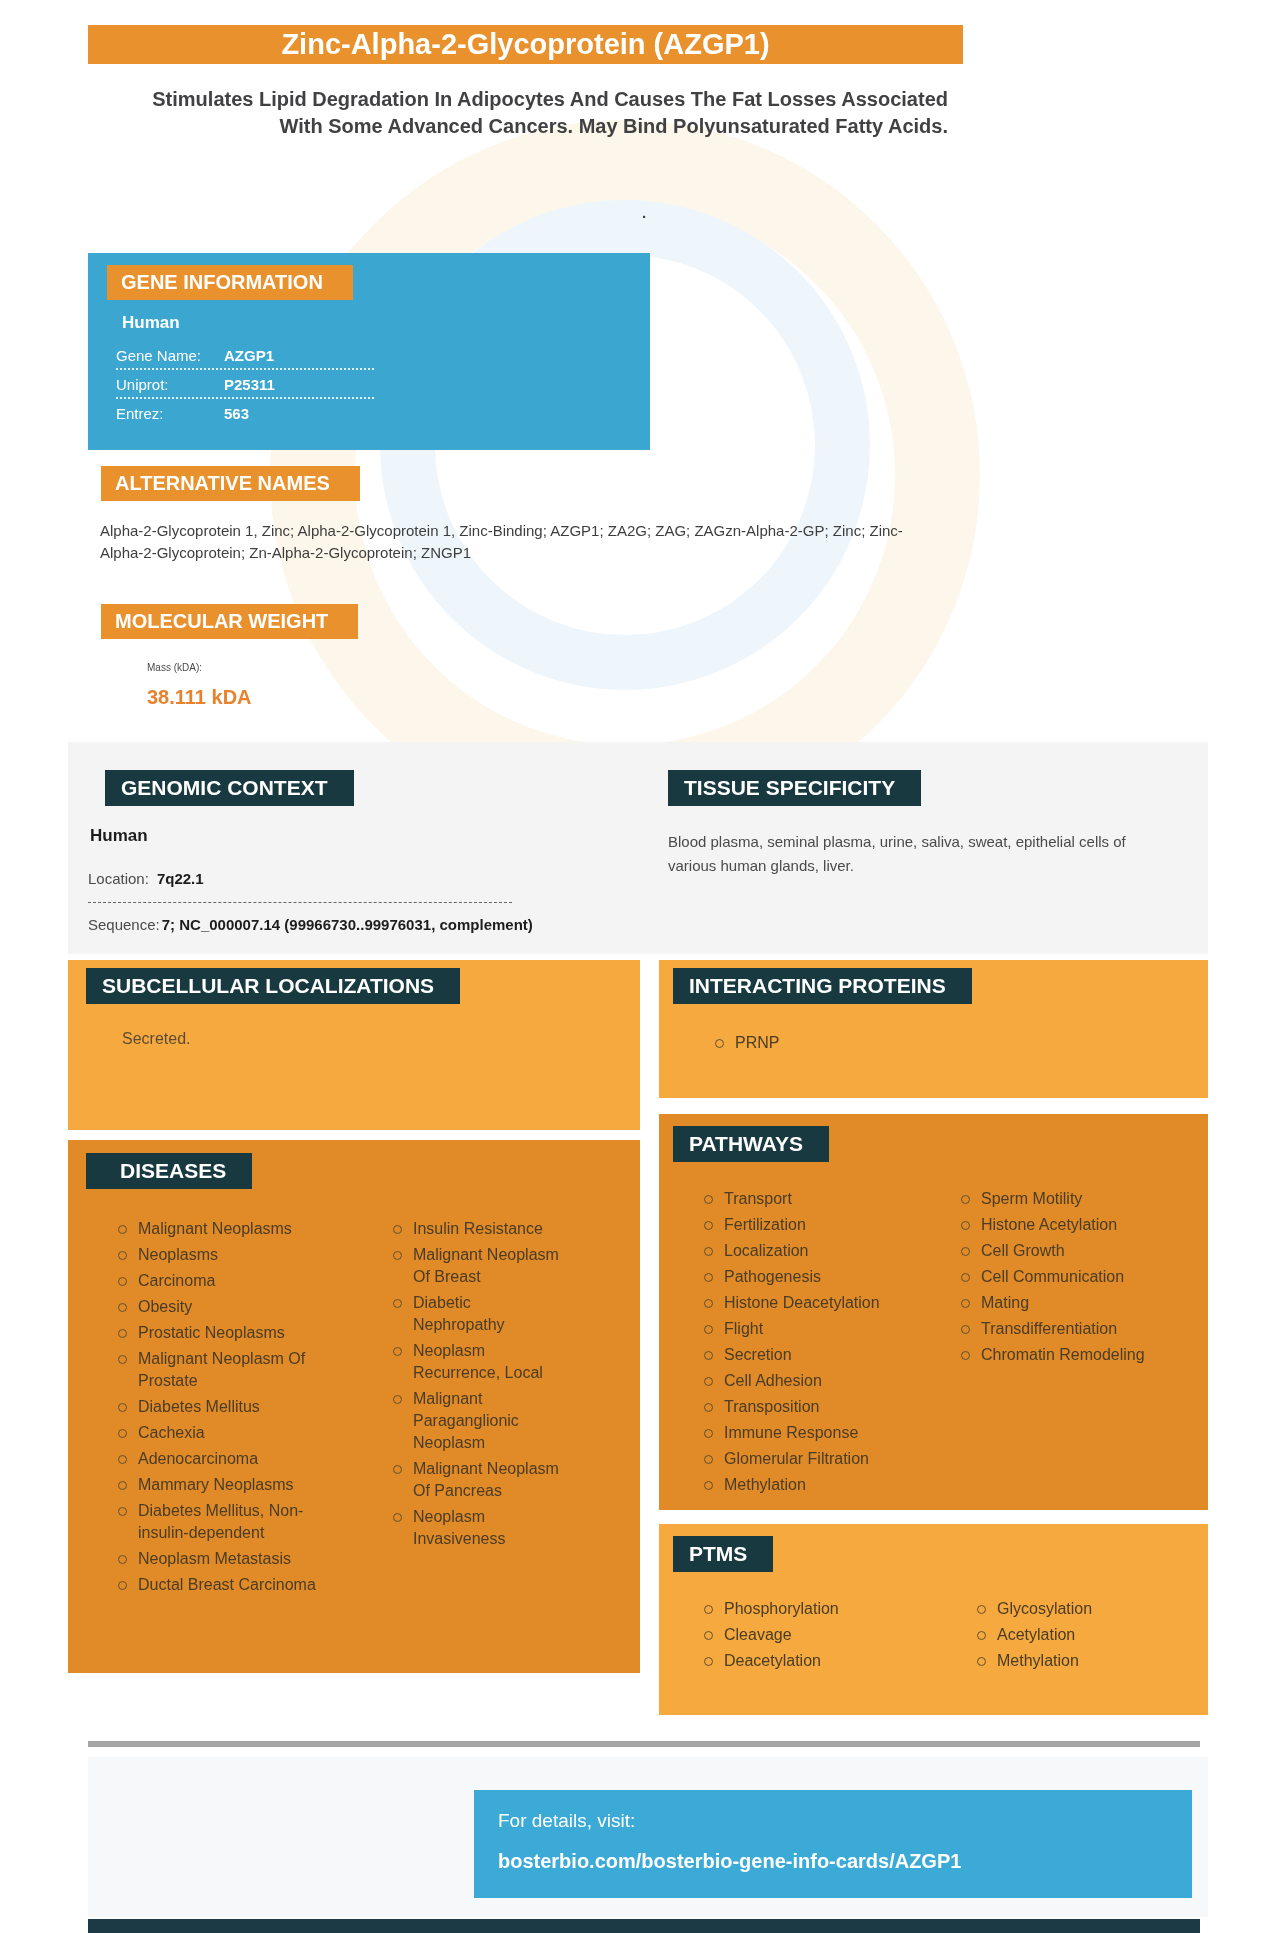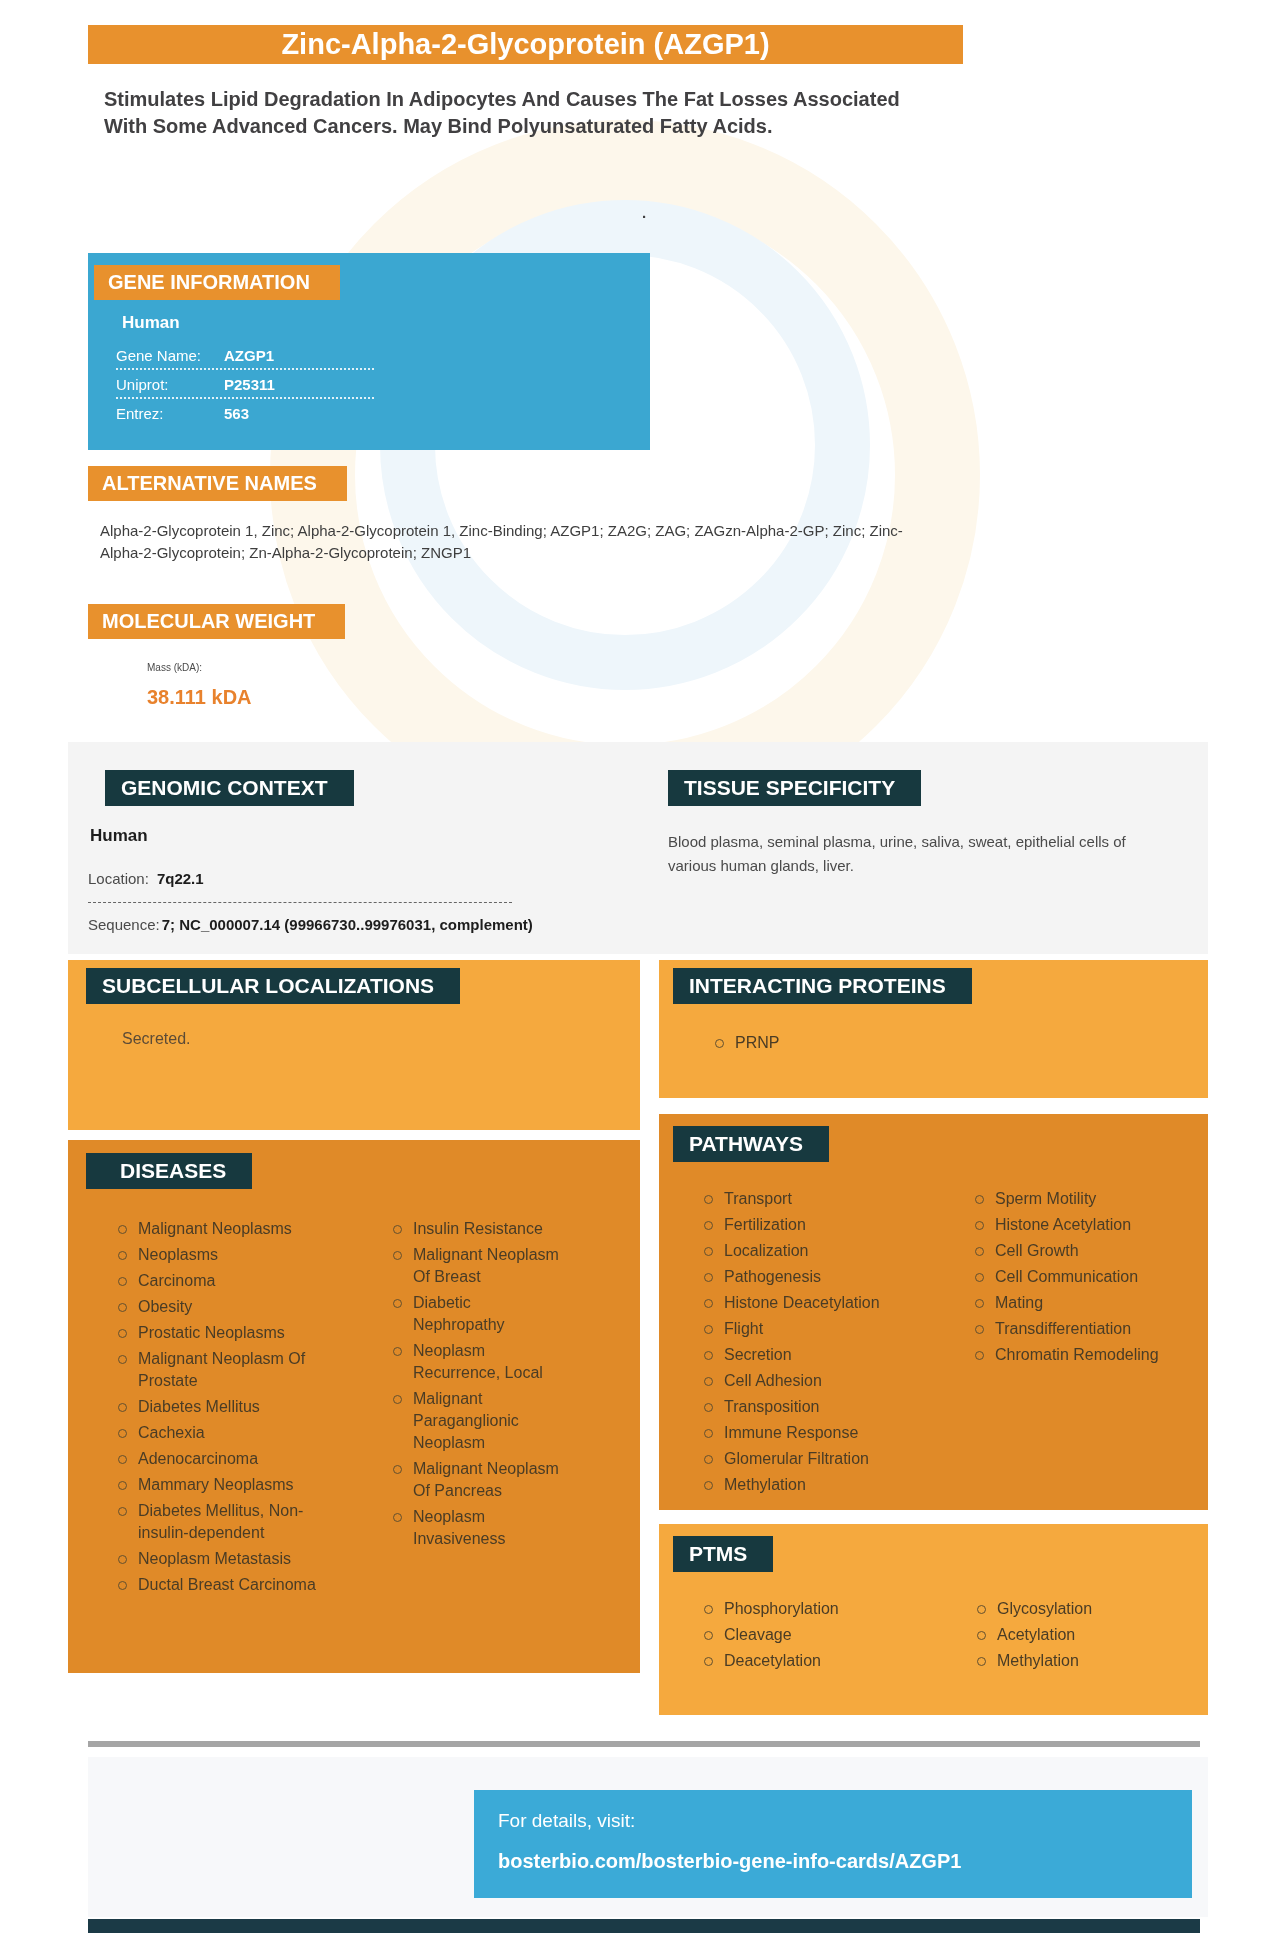--- a/index.html
+++ b/index.html
@@ -5,27 +5,27 @@
   html,body{margin:0;padding:0;background:#fff;}
   .page{position:relative;width:1288px;height:1933px;background:#fff;overflow:hidden;
         font-family:"Liberation Sans",sans-serif;}
   .wm{position:absolute;border-radius:50%;z-index:0;}
   .wm1{left:270px;top:120px;width:540px;height:540px;border:85px solid #fdf7eb;}
   .wm2{left:380px;top:200px;width:380px;height:380px;border:55px solid #eef6fb;}
   .z{position:absolute;z-index:1;}
 
   .title-bar{left:88px;top:25px;width:875px;height:39px;background:#e8912d;color:#fff;
              font-size:29px;font-weight:bold;text-align:center;line-height:39px;}
-  .subtitle{left:104px;top:86px;width:844px;text-align:left;font-size:20px;font-weight:bold;
+  .subtitle{left:104px;top:86px;width:844px;text-align:right;font-size:20px;font-weight:bold;
             color:#414042;line-height:27px;}
   .stray-dot{left:642px;top:204px;font-size:15px;font-weight:bold;color:#414042;}
 
   .box{position:absolute;z-index:1;}
   .chip{display:inline-block;background:#e8912d;color:#fff;font-weight:bold;font-size:20px;
-        padding:6px 30px 6px 14px;}
+        padding:6px 30px 6px 14px;margin-left:13px;}
   .dark-chip{display:inline-block;background:#17393f;color:#fff;font-weight:bold;font-size:21px;
         padding:6px 26px 6px 16px;}
 
   .gene-box{left:88px;top:253px;width:562px;height:197px;background:#3ba7d1;}
   .gene-box .chip{position:absolute;left:6px;top:12px;}
   .gene-species{position:absolute;left:34px;top:60px;color:#fff;font-weight:bold;font-size:17px;}
   .gene-rows{position:absolute;left:28px;top:88px;width:258px;}
   .gene-row{display:flex;padding:6px 0 4px 0;color:#fff;font-size:15px;}
   .gene-row.dotted{border-bottom:2px dotted rgba(255,255,255,0.85);}
   .gene-row .lbl{width:108px;}
@@ -62,21 +62,21 @@
   .interacting-list{position:absolute;left:56px;top:72px;width:240px;}
 
   .diseases-box{left:68px;top:1140px;width:572px;height:533px;background:#e08a28;}
   .diseases-box .dark-chip{position:absolute;left:18px;top:13px;padding-left:34px;}
   .diseases-col1{position:absolute;left:50px;top:78px;width:212px;}
   .diseases-col2{position:absolute;left:325px;top:78px;width:172px;}
 
   .pathways-box{left:659px;top:1114px;width:549px;height:396px;background:#e08a28;}
   .pathways-box .dark-chip{position:absolute;left:14px;top:12px;}
   .pathways-col1{position:absolute;left:45px;top:74px;width:235px;}
-  .pathways-col2{position:absolute;left:316px;top:74px;width:225px;}
+  .pathways-col2{position:absolute;left:302px;top:74px;width:225px;}
 
   .ptms-box{left:659px;top:1524px;width:549px;height:191px;background:#f5a93e;}
   .ptms-box .dark-chip{position:absolute;left:14px;top:12px;}
   .ptms-col1{position:absolute;left:45px;top:74px;width:235px;}
   .ptms-col2{position:absolute;left:318px;top:74px;width:225px;}
 
   .bullet-item{display:flex;gap:11px;margin-bottom:4px;font-size:16px;line-height:22px;color:#4a3c25;}
   .bullet{width:7px;height:7px;border:1.5px solid #63502f;border-radius:50%;margin-top:7px;flex-shrink:0;}
 
   .footer-rule{left:88px;top:1741px;width:1112px;height:6px;background:#a5a5a5;}

